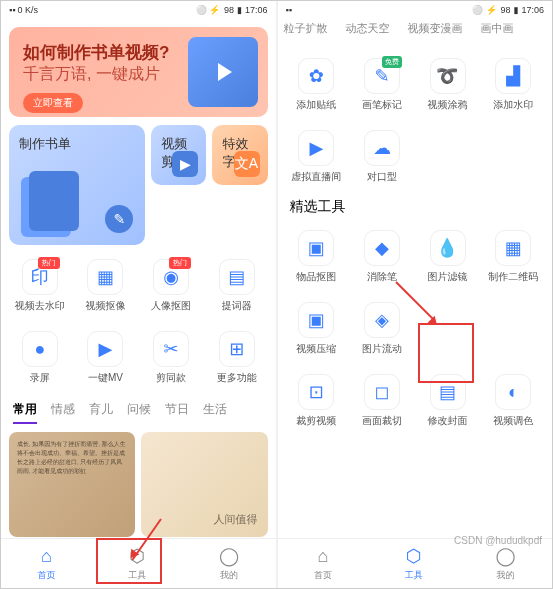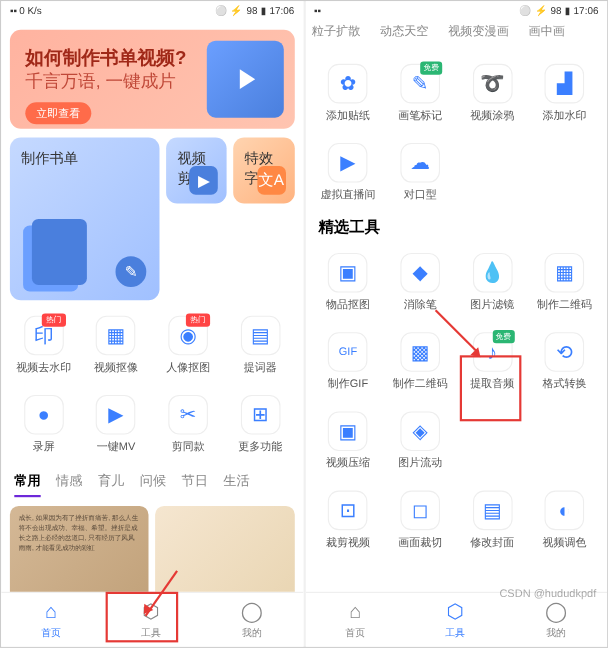--- a/index.html
+++ b/index.html
@@ -10,21 +10,21 @@
 .status-right{display:flex;align-items:center;gap:3px}
 .content{flex:1;overflow:hidden;padding:8px}
 .banner{background:linear-gradient(135deg,#ffb3a0,#ffc4b0);border-radius:10px;padding:14px;color:#b33;position:relative;height:90px;overflow:hidden}
 .banner h2{font-size:17px;font-weight:600;color:#a02818}
 .banner .sub{font-size:16px;color:#c04838;margin-top:0}
 .banner .btn{display:inline-block;background:#ff6b4a;color:#fff;padding:3px 10px;border-radius:12px;font-size:10px;margin-top:8px}
 .banner-art{position:absolute;right:10px;top:10px;width:70px;height:70px;background:linear-gradient(135deg,#6b9fff,#4a7fdd);border-radius:8px;display:flex;align-items:center;justify-content:center}
 .play-tri{width:0;height:0;border-left:14px solid #fff;border-top:9px solid transparent;border-bottom:9px solid transparent;margin-left:4px}
 .cards-row{display:flex;gap:6px;margin-top:8px}
 .card{flex:1;border-radius:10px;padding:10px;height:60px;position:relative;overflow:hidden}
-.card-tall{height:148px;background:linear-gradient(135deg,#c5d9ff,#a0c0ff)}
+.card-tall{height:120px;background:linear-gradient(135deg,#c5d9ff,#a0c0ff)}
 .card-blue{background:linear-gradient(135deg,#c5d9ff,#a0c0ff)}
 .card-orange{background:linear-gradient(135deg,#ffd4b0,#ffb380)}
 .card-title{font-size:13px;font-weight:500;color:#333}
 .card-icon{position:absolute;right:8px;bottom:8px;width:26px;height:26px;border-radius:6px;display:flex;align-items:center;justify-content:center;font-size:14px}
 .card-col{display:flex;gap:6px;flex:1}
 .doc-icon{position:absolute;left:12px;bottom:8px;width:50px;height:60px;background:#6b9fff;border-radius:6px}
 .doc-icon2{position:absolute;left:20px;bottom:14px;width:50px;height:60px;background:#4a7fdd;border-radius:6px}
 .pen-circle{position:absolute;right:12px;bottom:12px;width:28px;height:28px;background:#4a7fdd;border-radius:50%;display:flex;align-items:center;justify-content:center;color:#fff;font-size:14px}
 .grid{display:grid;grid-template-columns:repeat(4,1fr);gap:4px;margin-top:10px}
 .gitem{display:flex;flex-direction:column;align-items:center;gap:4px;padding:4px;position:relative}
@@ -34,21 +34,21 @@
 .badge{position:absolute;top:-3px;right:-3px;background:#ff4444;color:#fff;font-size:7px;padding:1px 4px;border-radius:3px}
 .badge-free{position:absolute;top:-3px;right:-3px;background:#2bb673;color:#fff;font-size:7px;padding:1px 3px;border-radius:3px}
 .tabs{display:flex;gap:14px;margin-top:12px;padding-left:4px;font-size:12px;color:#888}
 .tab{padding-bottom:4px}
 .tab.active{color:#000;font-weight:600;border-bottom:2px solid #6d28d9}
 .feed{display:flex;gap:6px;margin-top:8px}
 .feed-item{flex:1;height:105px;border-radius:8px;overflow:hidden;position:relative;background:linear-gradient(135deg,#d4b896,#c0a078)}
 .feed-text{position:absolute;top:8px;left:8px;right:8px;font-size:6px;color:#5a4a3a;line-height:1.5}
 .feed2{background:linear-gradient(135deg,#f5e6d0,#e8d4b0)}
 .feed2-text{position:absolute;bottom:10px;right:10px;font-size:11px;color:#7a6a5a;writing-mode:horizontal-tb}
-.section-title{font-size:14px;font-weight:700;color:#000;margin:10px 0 6px 4px}
+.section-title{font-size:14px;font-weight:400;color:#000;margin:10px 0 6px 4px}
 .category-tabs{display:flex;gap:18px;font-size:11px;color:#888;padding:2px 6px}
 .category-tabs .ct{padding-bottom:2px}
 .bottom-nav{height:50px;border-top:1px solid #eee;display:flex;align-items:center;justify-content:space-around;background:#fff}
 .nav-item{display:flex;flex-direction:column;align-items:center;gap:2px;font-size:9px;color:#888}
 .nav-item.active{color:#3b7fff}
 .nav-icon{font-size:18px}
 .highlight-box{position:absolute;border:2px solid #e53935;pointer-events:none}
 .arrow-line{position:absolute;background:#e53935;pointer-events:none;transform-origin:left center}
 .arrow-head{position:absolute;width:0;height:0;border-left:8px solid #e53935;border-top:5px solid transparent;border-bottom:5px solid transparent}
 .watermark{position:absolute;bottom:42px;right:10px;font-size:10px;color:rgba(0,0,0,0.35);pointer-events:none}
@@ -231,38 +231,20 @@
         </div>
         <div class="gitem">
           <div class="gicon white" style="font-size: 18px;">💧</div>
           <div class="glabel">图片滤镜</div>
         </div>
         <div class="gitem">
           <div class="gicon white" style="font-size: 18px;">▦</div>
           <div class="glabel">制作二维码</div>
         </div>
       </div>
-    <div class="grid" id="rg1b">
-        <div class="gitem">
-          <div class="gicon white" style="font-size: 10px;">GIF</div>
-          <div class="glabel">制作GIF</div>
-        </div>
-        <div class="gitem">
-          <div class="gicon white" style="font-size: 18px;">▩</div>
-          <div class="glabel">制作二维码</div>
-        </div>
-        <div class="gitem">
-          <div class="gicon white" style="font-size: 18px;">♪<div class="badge-free">免费</div></div>
-          <div class="glabel">提取音频</div>
-        </div>
-        <div class="gitem">
-          <div class="gicon white" style="font-size: 18px;">⟲</div>
-          <div class="glabel">格式转换</div>
-        </div>
-      </div>
     <div class="grid" id="rg1c">
         <div class="gitem">
           <div class="gicon white" style="font-size: 18px;">▣</div>
           <div class="glabel">视频压缩</div>
         </div>
         <div class="gitem">
           <div class="gicon white" style="font-size: 18px;">◈</div>
           <div class="glabel">图片流动</div>
         </div>
         <div></div>

